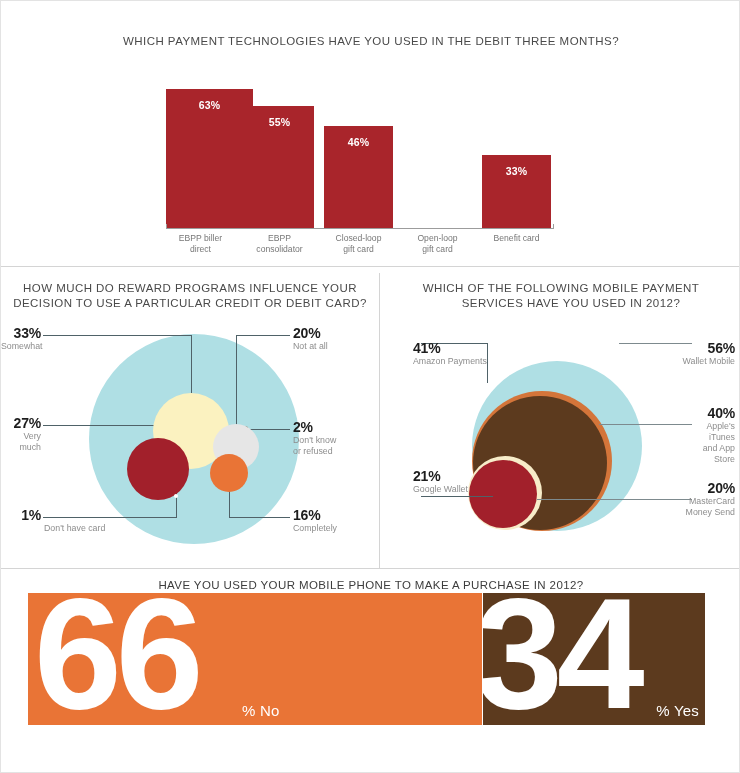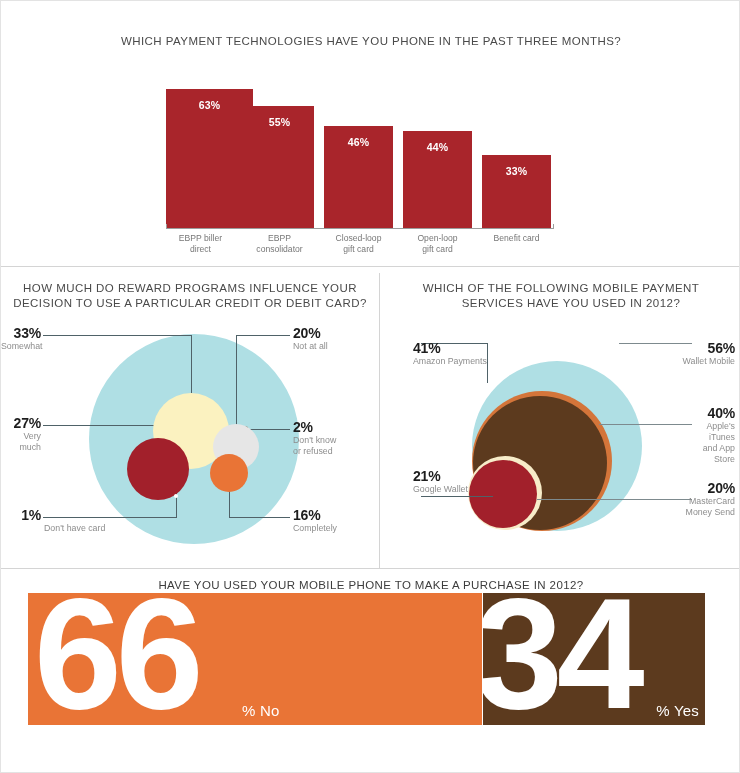--- a/index.html
+++ b/index.html
@@ -157,35 +157,32 @@
     letter-spacing: 0.2px;
   }
   #cap-no  { left: 214px; }
   #cap-yes { right: 6px; }
 </style>
 </head>
 <body>
 
 <div id="page">
 
-  <div class="sect-title" style="left:0;top:33px;width:740px;">WHICH PAYMENT TECHNOLOGIES HAVE YOU PHONE IN THE PAST THREE MONTHS?</div>
+  <div class="sect-title" style="left:0;top:33px;width:740px;">WHICH PAYMENT TECHNOLOGIES HAVE YOU USED IN THE DEBIT THREE MONTHS?</div>
 
   <div id="barchart-area">
 
     <div class="bar" style="left: 0px; width: 87px; height: 139.5px; background: rgb(169, 37, 43);">
       <span class="bar-value">63%</span>
     </div>
     <div class="bar" style="left: 79px; width: 69px; height: 121.786px; background: rgb(169, 37, 43);">
       <span class="bar-value">55%</span>
     </div>
     <div class="bar" style="left: 158px; width: 69px; height: 101.857px; background: rgb(169, 37, 43);">
       <span class="bar-value">46%</span>
-    </div>
-    <div class="bar" style="left: 237px; width: 69px; height: 97.4286px; background: rgb(169, 37, 43);">
-      <span class="bar-value">44%</span>
     </div>
     <div class="bar" style="left: 316px; width: 69px; height: 73.0714px; background: rgb(169, 37, 43);">
       <span class="bar-value">33%</span>
     </div>
   </div>
 
   <div id="bar-axis"></div>
 
   <div class="bar-label" style="left:165px;width:69px;">
     <div>EBPP biller</div>

